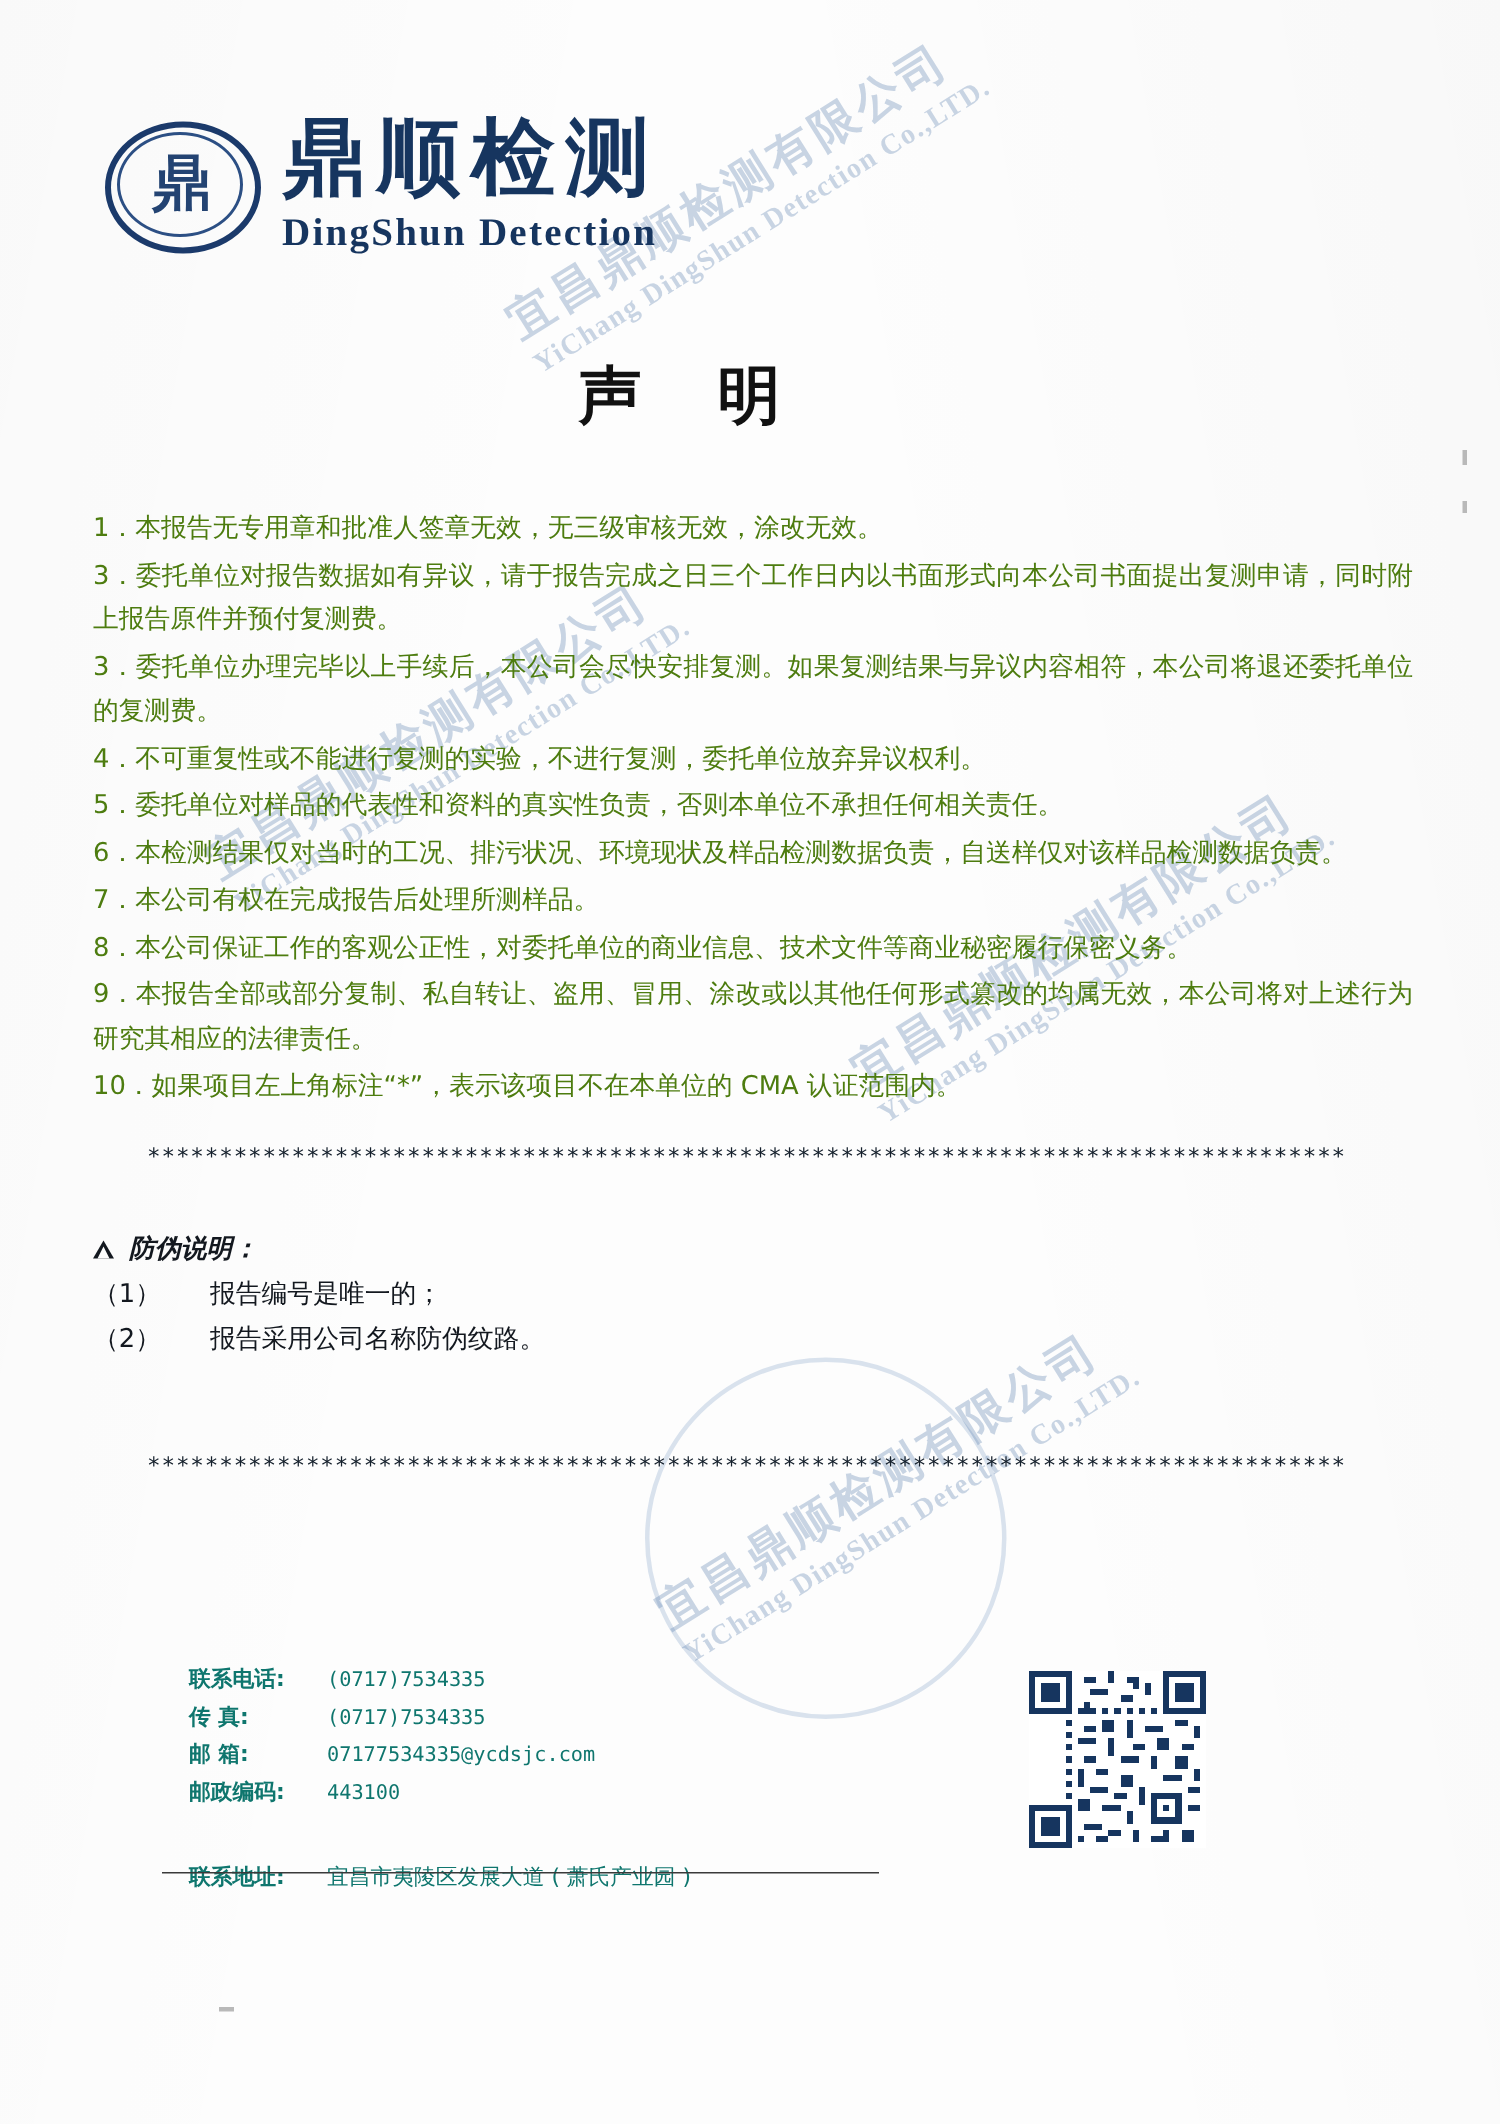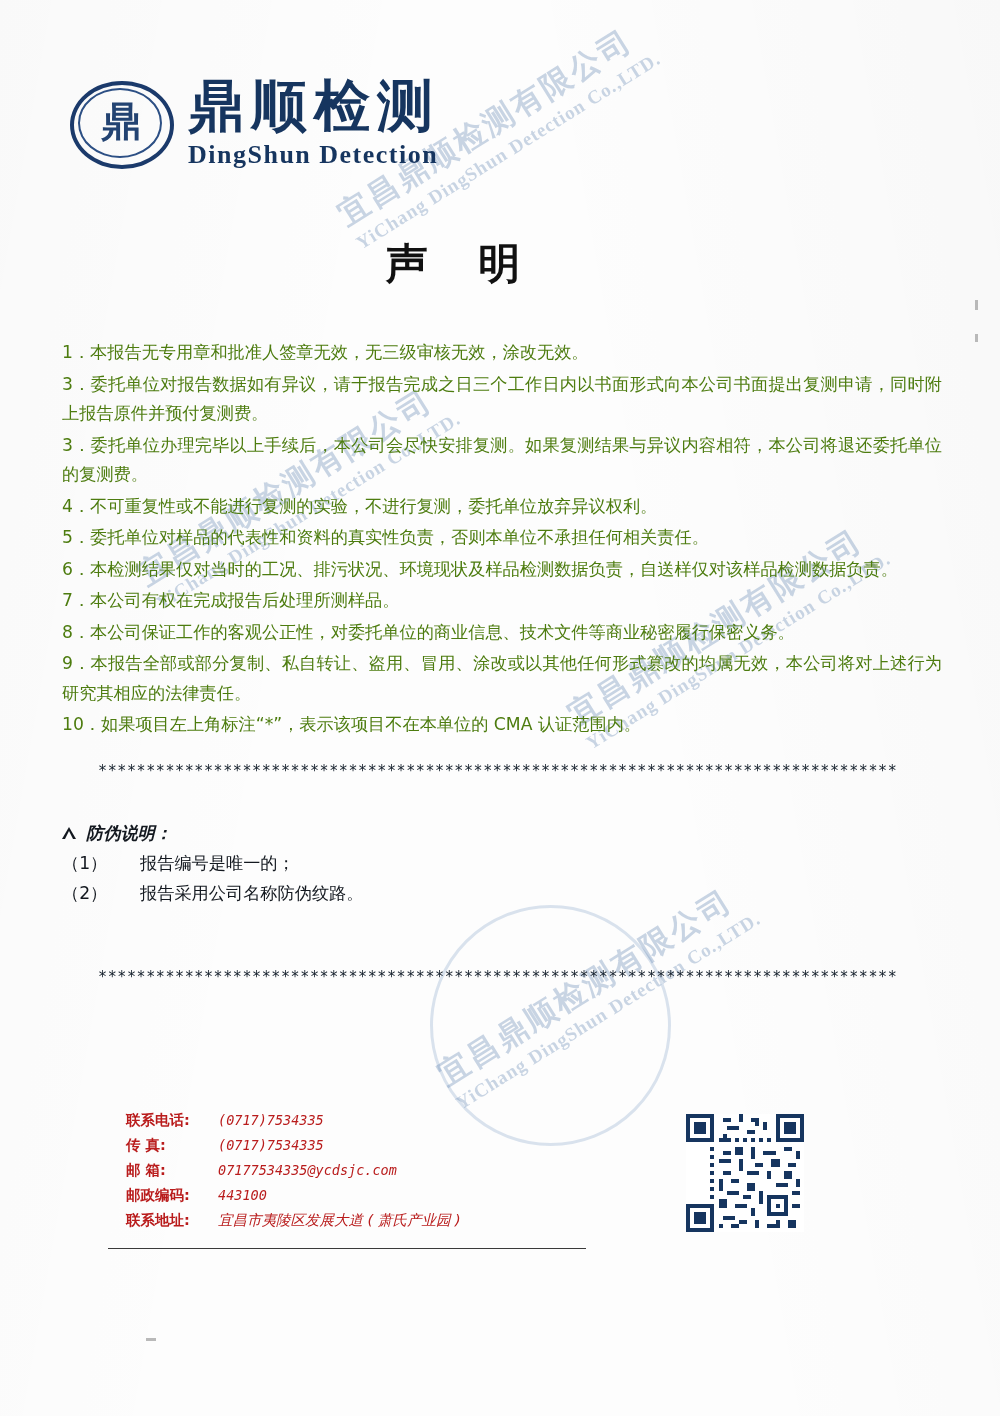--- a/index.html
+++ b/index.html
@@ -195,41 +195,41 @@
   }
 
   
   .footer {
     position: absolute;
     left: 126px;
     top: 1108px;
     font-family: "DejaVu Sans", sans-serif;
     font-size: 14.5px;
     line-height: 25px;
-    color: #b91c1c;
+    color: #0f766e;
   }
   .footer-row {
     display: flex;
     align-items: baseline;
   }
   .footer-label {
     width: 92px;
     flex: 0 0 auto;
     font-weight: 700;
     letter-spacing: 0px;
   }
   .footer-value {
     font-family: "DejaVu Sans Mono", monospace;
     font-size: 13.5px;
     letter-spacing: 0px;
-    font-style: italic;
   }
   .footer-value.cn {
     font-family: "DejaVu Sans", sans-serif;
     font-size: 14.5px;
+    margin-top: 32px;
   }
   .footer-rule {
     position: absolute;
     left: 108px;
     top: 1248px;
     width: 478px;
     height: 1px;
     background: #3a3a3a;
   }
 

